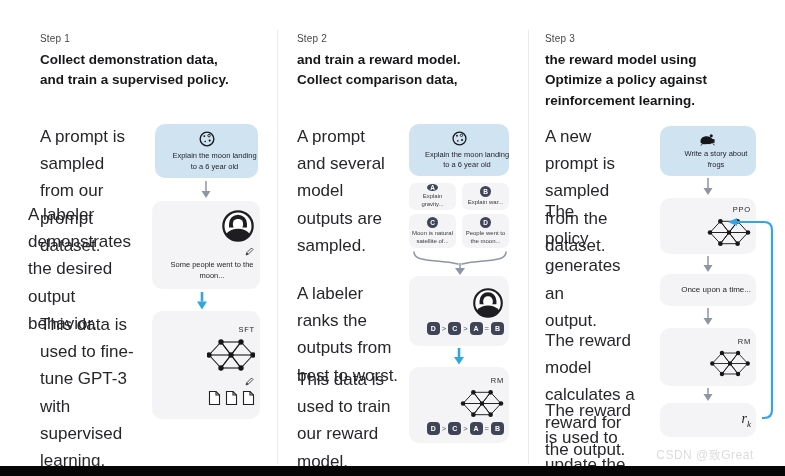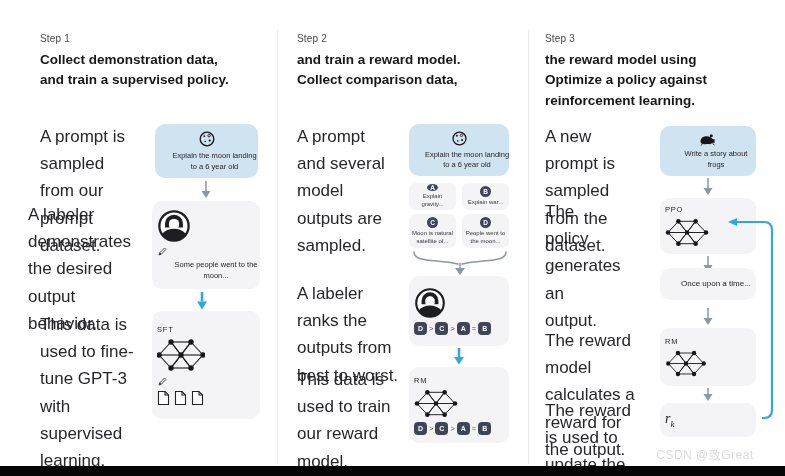--- a/index.html
+++ b/index.html
@@ -13,21 +13,21 @@
   .step-label { position:absolute; font-size:10px; color:#48484c; letter-spacing:.2px; }
   .heading { position:absolute; font-size:13.5px; font-weight:bold; color:#17171a; line-height:1.5; }
   .caption { position:absolute; font-size:17px; color:#27272b; line-height:1.6; }
   .bluebox {
     position:absolute; background:#cfe3f1; border-radius:10px;
     display:flex; flex-direction:column; align-items:center; justify-content:center;
     gap:3px; padding:4px; text-align:center;
   }
   .card {
     position:absolute; background:#f4f4f6; border-radius:10px;
-    display:flex; flex-direction:column; align-items:flex-start; justify-content:center;
+    display:flex; flex-direction:column; align-items:flex-end; justify-content:center;
     gap:3px; padding:5px; text-align:center;
   }
   .boxtext { font-size:7.5px; color:#26262a; line-height:1.4;margin-left:16px; }
   .cardlabel { font-size:7.5px; letter-spacing:.8px; color:#26262a; }
   .outbox {
     position:absolute; background:#f4f4f6; border-radius:7px;
     display:flex; flex-direction:column; align-items:center; justify-content:center;
     gap:2px; padding:2px; text-align:center;
   }
   .outtext { font-size:6px; color:#3a3a40; line-height:1.3; }
@@ -318,21 +318,21 @@
         <circle cx="24" cy="18" r="2.7"></circle>
       </g>
     </svg>
   </div>
 
   <svg class="arrow" style="left:702px; top:256px" width="12" height="17">
     <line x1="6" y1="0" x2="6" y2="9" stroke="#8e95a5" stroke-width="1.5"></line>
     <polygon points="1.5,9 10.5,9 6,16" fill="#8e95a5"></polygon>
   </svg>
 
-  <div class="card" style="left:660px; top:268px; width:96px; height:32px">
+  <div class="card" style="left:660px; top:274px; width:96px; height:32px">
     <div class="boxtext" style="font-size:8px">Once upon a time...</div>
   </div>
 
   <svg class="arrow" style="left:702px; top:308px" width="12" height="18">
     <line x1="6" y1="0" x2="6" y2="10" stroke="#8e95a5" stroke-width="1.5"></line>
     <polygon points="1.5,10 10.5,10 6,17" fill="#8e95a5"></polygon>
   </svg>
 
   <div class="caption" style="left:545px; top:327px; width:102px">The reward model calculates a reward for the output.</div>
 

